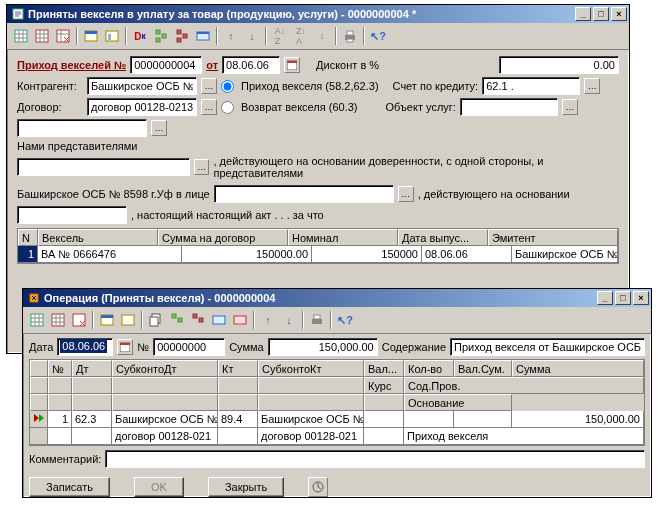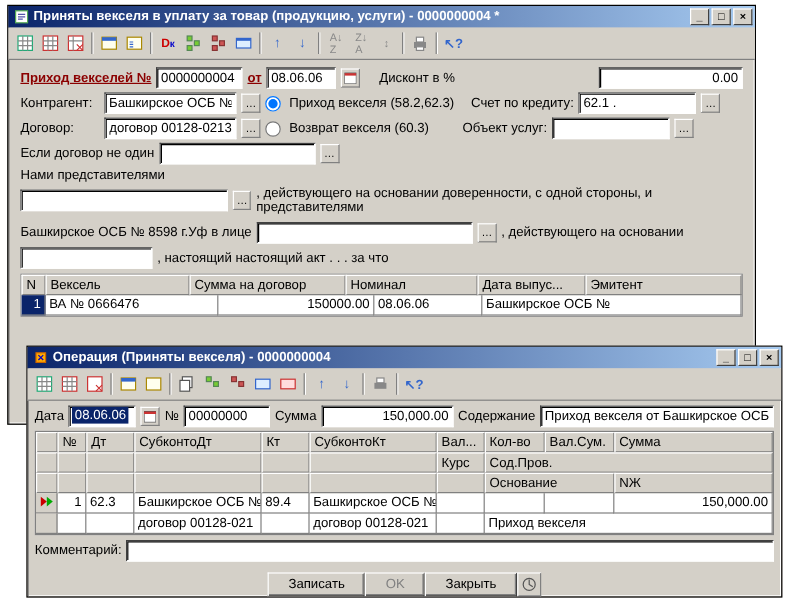--- a/index.html
+++ b/index.html
@@ -138,22 +138,21 @@
     border: 1px solid #fff;
     border-right-color: #404040; border-bottom-color: #404040;
     box-shadow: inset -1px -1px 0 #808080;
     padding: 3px 16px;
     font-family: inherit; font-size: 11px;
     cursor: pointer;
   }
   .btn.disabled { color: #808080; }
   .footer {
     display: flex;
-    justify-content: center;
-    gap: 0;
+    gap: 24px;
     padding: 6px 0;
     align-items: center;
   }
   .hl {
     background: #0a246a; color: #fff;
     padding: 1px 2px;
   }
   
   svg { display: block; }
 </style>
@@ -285,21 +284,20 @@
       <span class="ibtn">…</span>
       <input type="radio" name="r1" style="">
       <span class="lbl">Возврат векселя (60.3)</span>
       <span style="width:20px"></span>
       <span class="lbl">Объект услуг:</span>
       <input type="text" class="textbox" style="width: 98px;" value="">
       <span class="ibtn">…</span>
     </div>
 
     <div class="row">
-      <span class="lbl">Если договор не один</span>
       <input type="text" class="textbox" style="width: 130px;" value="">
       <span class="ibtn">…</span>
     </div>
 
     <div class="row">
       <span class="lbl">Нами представителями</span>
     </div>
     <div class="row">
       <input type="text" class="textbox" style="width: 180px;" value="">
       <span class="ibtn">…</span>
@@ -324,20 +322,21 @@
         <div class="gcell" style="width:120px">Вексель</div>
         <div class="gcell" style="width:130px">Сумма на договор</div>
         <div class="gcell" style="width:110px">Номинал</div>
         <div class="gcell" style="width:90px">Дата выпус...</div>
         <div class="gcell" style="flex:1">Эмитент</div>
       </div>
       <div class="grow sel">
         <div class="gcell num" style="width:20px">1</div>
         <div class="gcell" style="width:144px">ВА № 0666476</div>
         <div class="gcell num" style="width:130px">150000.00</div>
+        <div class="gcell num" style="width:110px">150000</div>
         <div class="gcell" style="width:90px">08.06.06</div>
         <div class="gcell" style="flex:1">Башкирское ОСБ №</div>
       </div>
     </div>
   </div>
 </div>
 
 <div class="window" style="left:22px; top:288px; width:630px; height:210px;">
   <div class="titlebar">
     <span class="icon">
@@ -470,21 +469,20 @@
       </div>
       <div class="ghead">
         <div class="gcell" style="width:18px"></div>
         <div class="gcell" style="width:24px"></div>
         <div class="gcell" style="width:40px"></div>
         <div class="gcell" style="width:106px"></div>
         <div class="gcell" style="width:40px"></div>
         <div class="gcell" style="width:106px"></div>
         <div class="gcell" style="width:40px"></div>
         <div class="gcell" style="width:108px">Основание</div>
-        <div class="gcell" style="flex:1">NЖ</div>
       </div>
       <div class="grow">
         <div class="gcell" style="width:18px;background:#d4d0c8">
             <svg width="12" height="10">
               <path d="M1 1l5 4-5 4z" fill="#c00"></path>
               <path d="M6 1l5 4-5 4z" fill="#0a0"></path>
             </svg>
           </div>
         <div class="gcell num" style="width:24px">1</div>
         <div class="gcell" style="width:40px">62.3</div>

